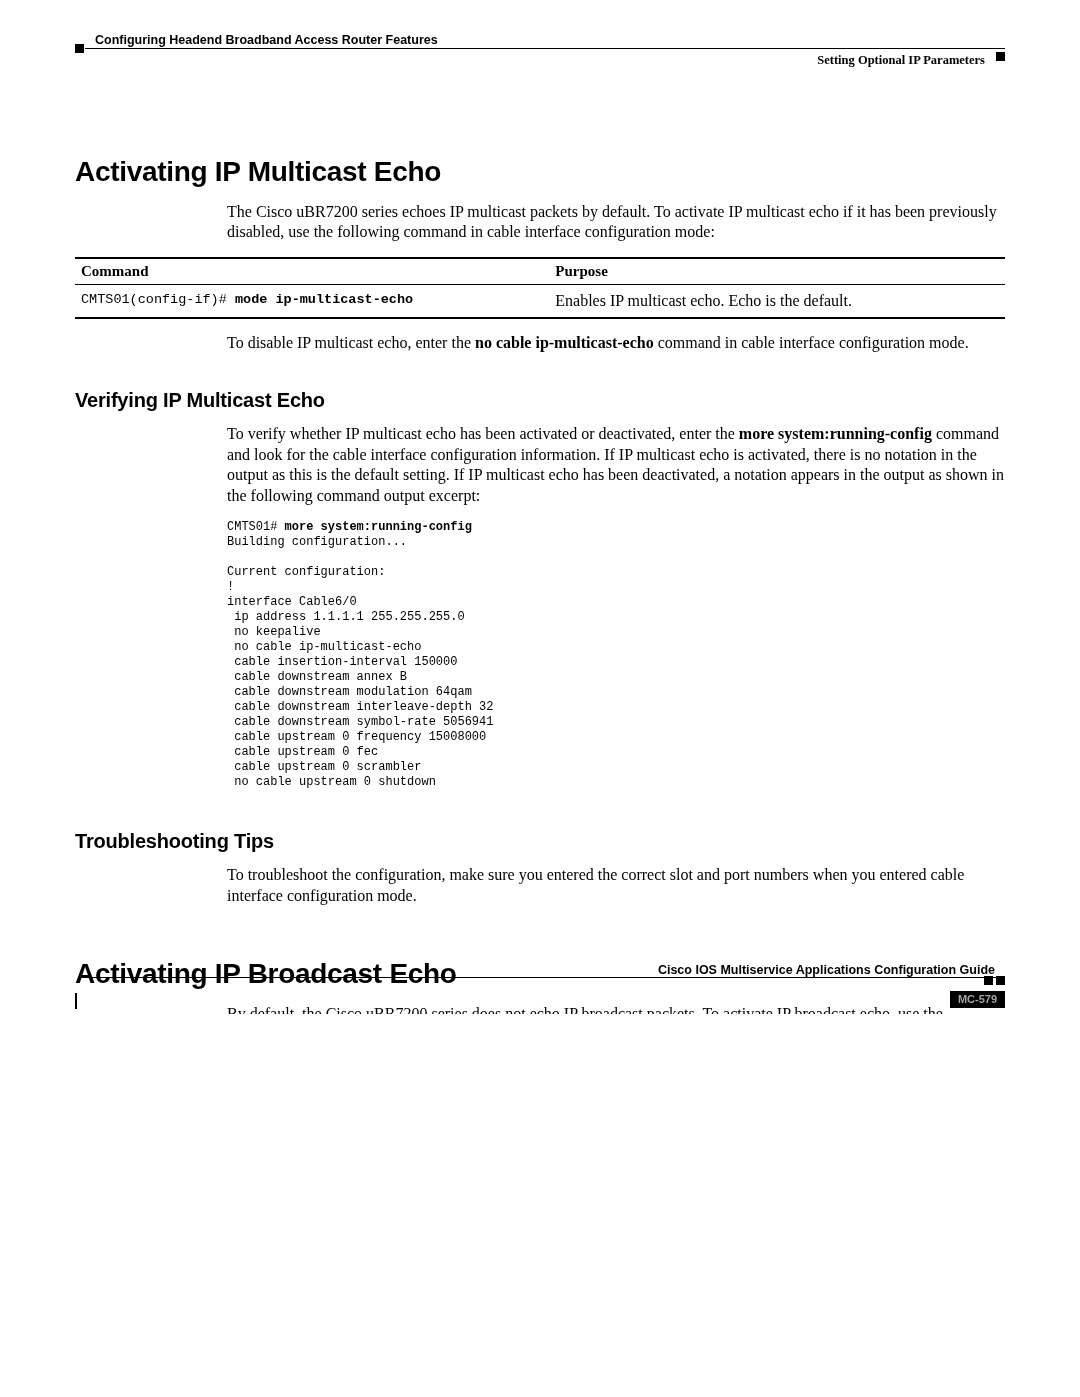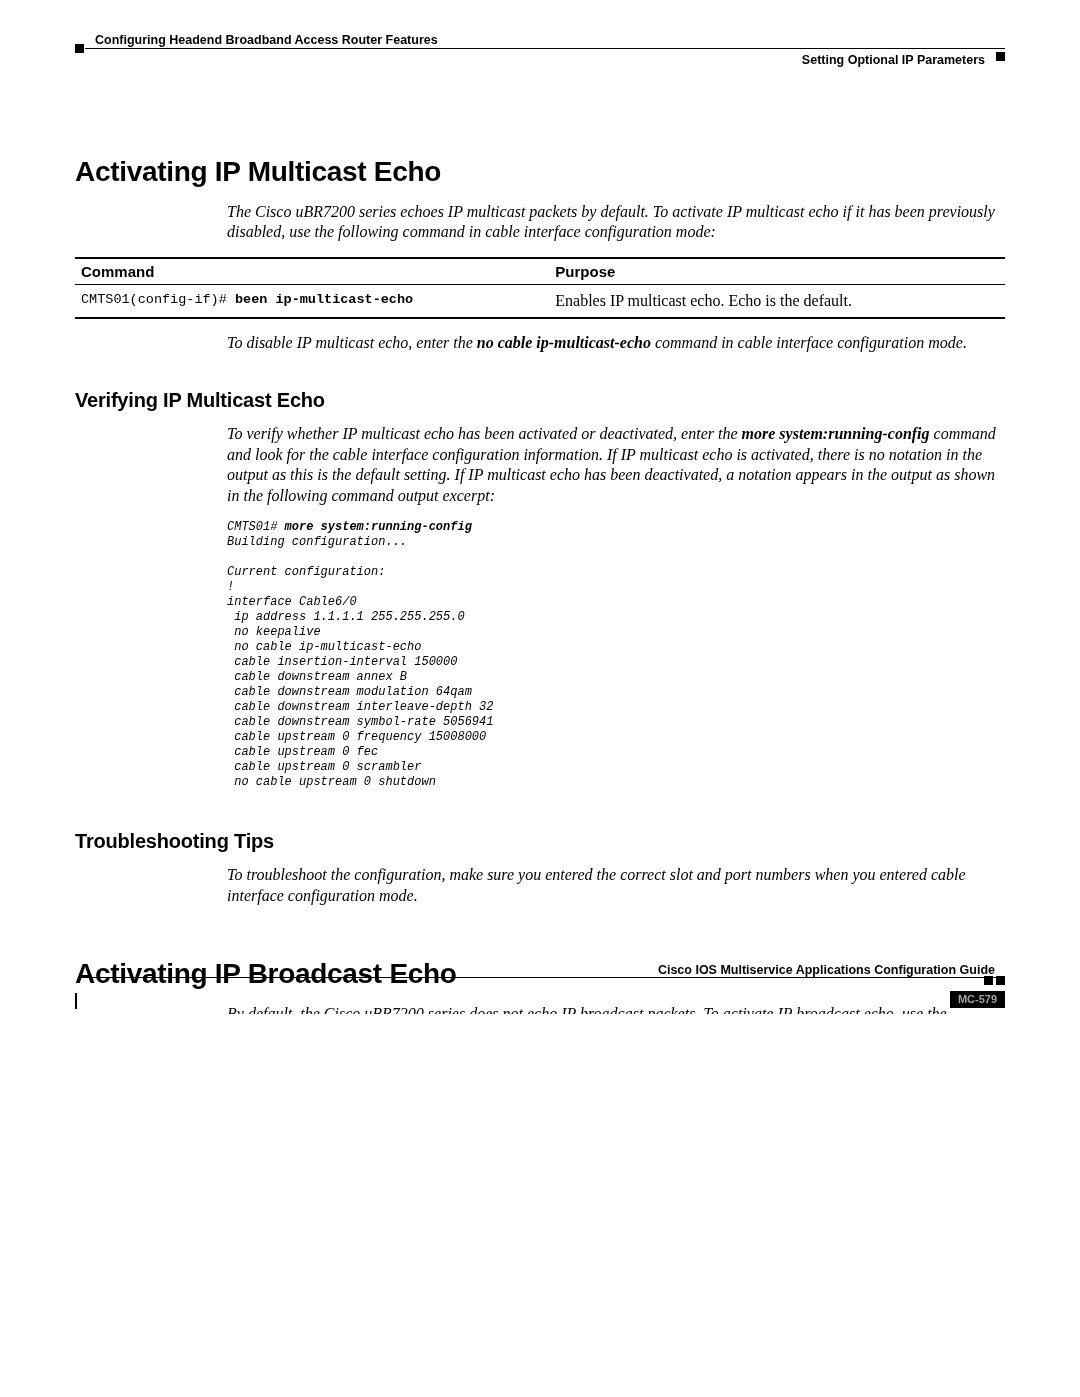--- a/index.html
+++ b/index.html
@@ -40,21 +40,21 @@
     left: 20px;
     top: 0px;
     font-family: Arial, Helvetica, sans-serif;
     font-weight: bold;
     font-size: 12.5px;
   }
   .section-title-right {
     position: absolute;
     right: 20px;
     top: 20px;
-    font-family: Liberation Sans, sans-serif;
+    font-family: Liberation Serif, serif;
     font-weight: bold;
     font-size: 12.5px;
     text-align: right;
   }
   .top-right-block {
     position: absolute;
     right: 0;
     top: 19px;
     width: 9px;
     height: 9px;
@@ -69,35 +69,34 @@
   }
   h2.h2 {
     font-family: Arial, Helvetica, sans-serif;
     font-weight: bold;
     font-size: 20px;
     margin: 0 0 12px 0;
     letter-spacing: -0.2px;
   }
   .body-indent {
     margin-left: 152px;
-    font-style: italic;
   }
   p.body {
     font-size: 16px;
     line-height: 1.28;
     margin: 0 0 14px 0;
   }
   .bold { font-weight: bold; }
   .cmd-table {
     width: 100%;
     border-collapse: collapse;
     margin: 6px 0 14px 0;
   }
   .cmd-table th {
-    font-family: Liberation Sans, sans-serif;
+    font-family: Liberation Serif, serif;
     font-weight: bold;
     font-size: 15px;
     text-align: left;
     border-top: 2px solid #000;
     border-bottom: 1px solid #000;
     padding: 4px 6px;
   }
   .cmd-table td {
     border-bottom: 2px solid #000;
     padding: 7px 6px;
@@ -200,21 +199,21 @@
     <colgroup>
         <col class="col1">
         <col>
       </colgroup>
     <tbody>
         <tr>
       <th>Command</th>
       <th>Purpose</th>
     </tr>
     <tr>
-      <td class="cmdcell"><span>CMTS01(config-if)# </span><span class="bold">been ip-multicast-echo</span></td>
+      <td class="cmdcell"><span>CMTS01(config-if)# </span><span class="bold">mode ip-multicast-echo</span></td>
       <td>Enables IP multicast echo. Echo is the default.</td>
     </tr>
   </tbody>
     </table>
 
   <div class="body-indent">
     <p class="body"><span>To disable IP multicast echo, enter the </span><span class="bold">no cable ip-multicast-echo</span><span> command in cable interface configuration mode.</span></p>
   </div>
 
   <div class="sp-small"></div>

